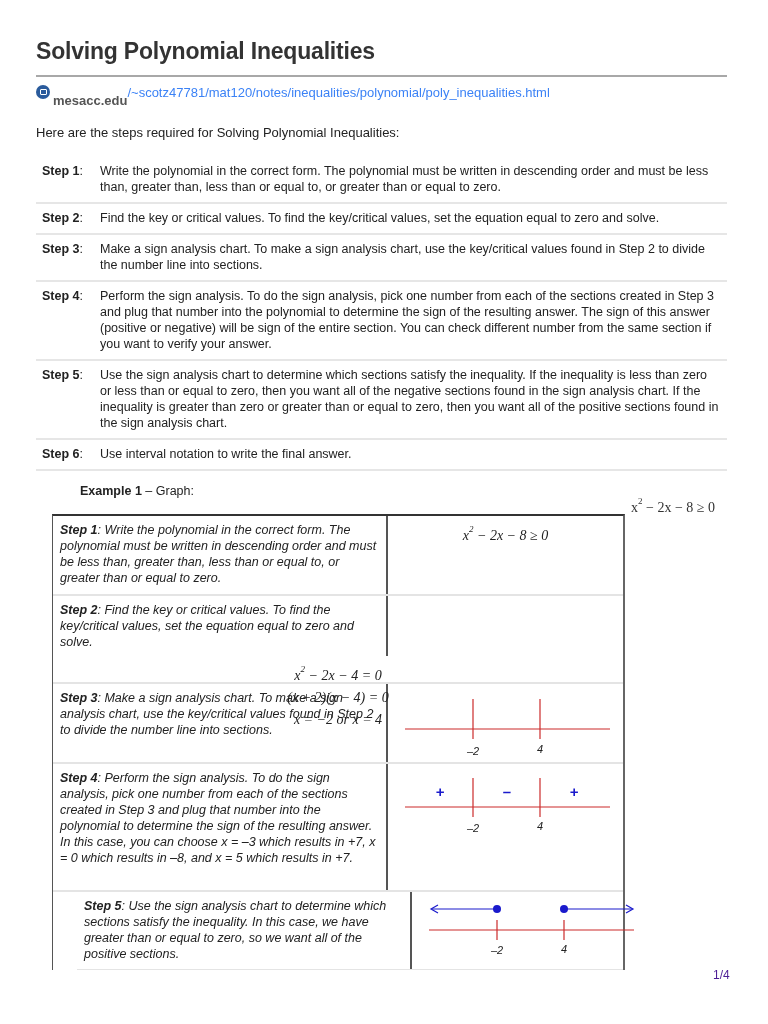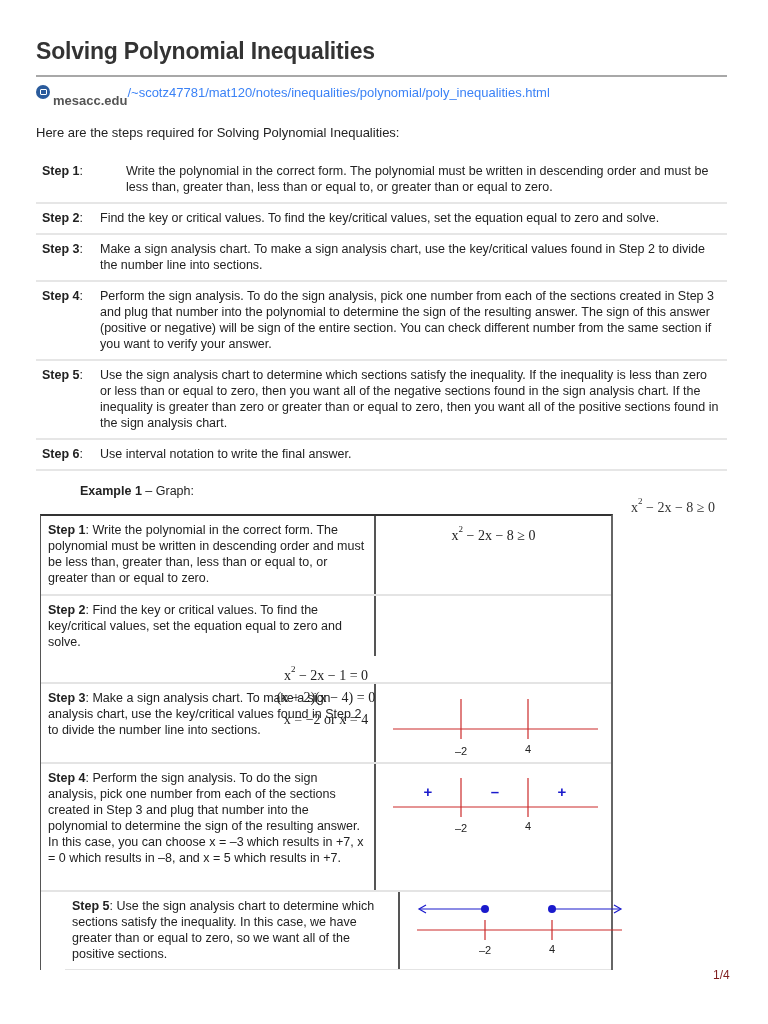--- a/index.html
+++ b/index.html
@@ -25,49 +25,49 @@
   .site-domain { font-weight: bold; color: #555; margin-top: 17px; }
   .site-path { color: #3b82f6; }
 
   .intro { position: absolute; left: 36px; top: 125px; font-size: 13px; color: #222; }
 
   .steps { position: absolute; left: 36px; top: 157px; width: 691px; }
   .step-row {
     display: flex; font-size: 12.5px; line-height: 16px; color: #222;
     padding: 6px 0 7px 0; border-bottom: 2px solid #e6e6e6;
   }
-  .step-row:first-child { padding-top: 6px; gap: 26px; }
+  .step-row:first-child { padding-top: 6px; }
   .step-label { width: 64px; padding-left: 6px; flex-shrink: 0; white-space: nowrap; }
   .step-label b { font-weight: bold; }
   .step-text { flex: 1; padding-right: 6px; }
 
   .example-head { position: absolute; left: 36px; top: 484px; font-size: 12.5px; }
   .example-head b { font-weight: bold; margin-left: 44px; }
   .side-formula {
     position: absolute; left: 631px; top: 498px;
     font-family: "Liberation Serif", serif; font-size: 14px; color: #333;
   }
 
   .ex-table {
-    position: absolute; left: 40px; top: 514px; width: 573px;
-    border-top: 2px solid #333; border-left: 1px solid #555; border-right: 2px solid #666;
+    position: absolute; left: 52px; top: 514px; width: 573px;
+    border-top: 2px solid #333; border-left: 1px solid #555; border-right: 2px solid #666; font-style: italic;
   }
   .ex-row { display: flex; border-bottom: 2px solid #e4e4e4; }
   .ex-left {
     width: 335px; padding: 6px 6px 6px 7px; font-size: 12.5px; line-height: 16px; color: #222;
     border-right: 2px solid #555;
   }
   .ex-left b { font-weight: bold; }
   .ex-right { flex: 1; position: relative; }
   .math {
     font-family: "Liberation Serif", serif; font-size: 14px; color: #222; text-align: center;
   }
   .math sup { font-size: 9px; position: relative; top: -2px; }
 
-  .page-num { position: absolute; left: 713px; top: 968px; font-size: 12px; color: #7f1d1d; }
+  .page-num { position: absolute; left: 713px; top: 968px; font-size: 12px; color: #4c1d95; }
   svg text { font-family: "Liberation Sans", sans-serif; }
 </style>
 </head>
 <body>
 
 <div class="page-title">Solving Polynomial Inequalities</div>
 <div class="title-rule"></div>
 
 <div class="source-line">
   <span class="site-icon">
@@ -122,21 +122,21 @@
       <div class="math" style="padding-top:10px;">
         <span>x</span><sup>2</sup><span> − 2x − 8 ≥ 0</span>
       </div>
     </div>
   </div>
 
   <div class="ex-row" style="height:88px;flex-direction:column;">
     <div class="ex-left"><b>Step 2</b><span>: Find the key or critical values. To find the key/critical values, set the equation equal to zero and solve.</span></div>
     <div class="ex-right">
       <div class="math" style="padding-top:10px;">
-        <span>x</span><sup>2</sup><span> − 2x − 1 = 0</span>
+        <span>x</span><sup>2</sup><span> − 2x − 4 = 0</span>
       </div>
       <div class="math" style="padding-top:6px;">
         <span>(x + 2)(x − 4) = 0</span>
       </div>
       <div class="math" style="padding-top:6px;">
         <span>x = −2 or x = 4</span>
       </div>
     </div>
   </div>
 

